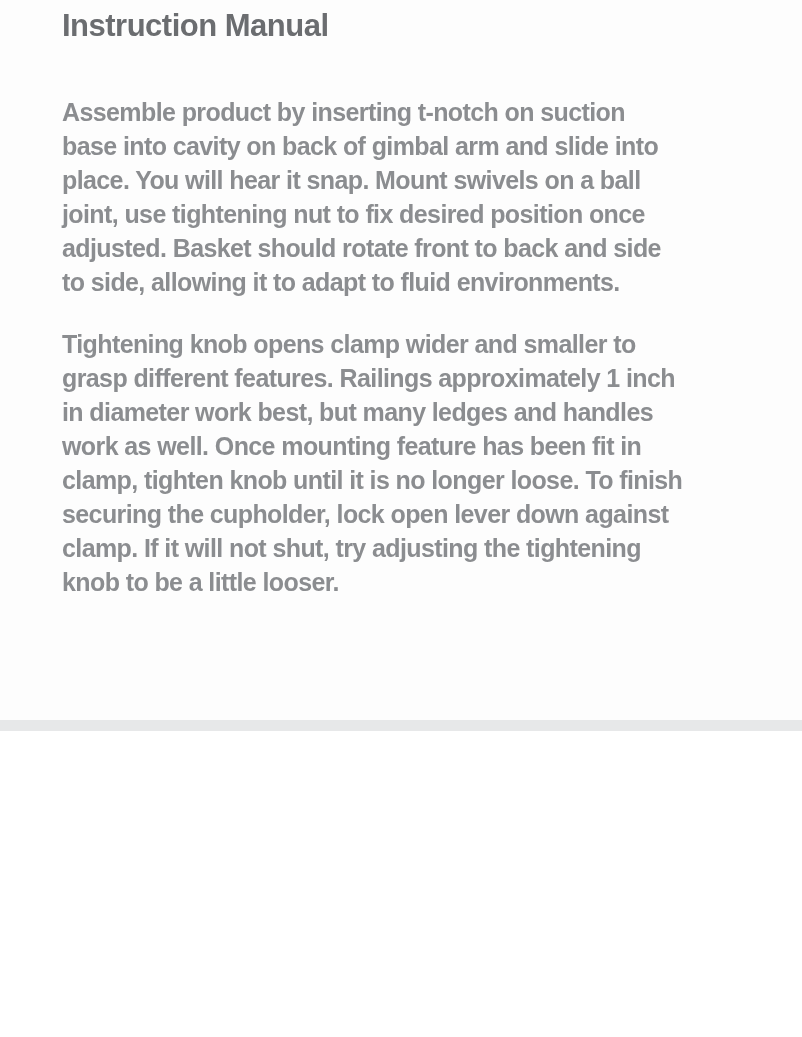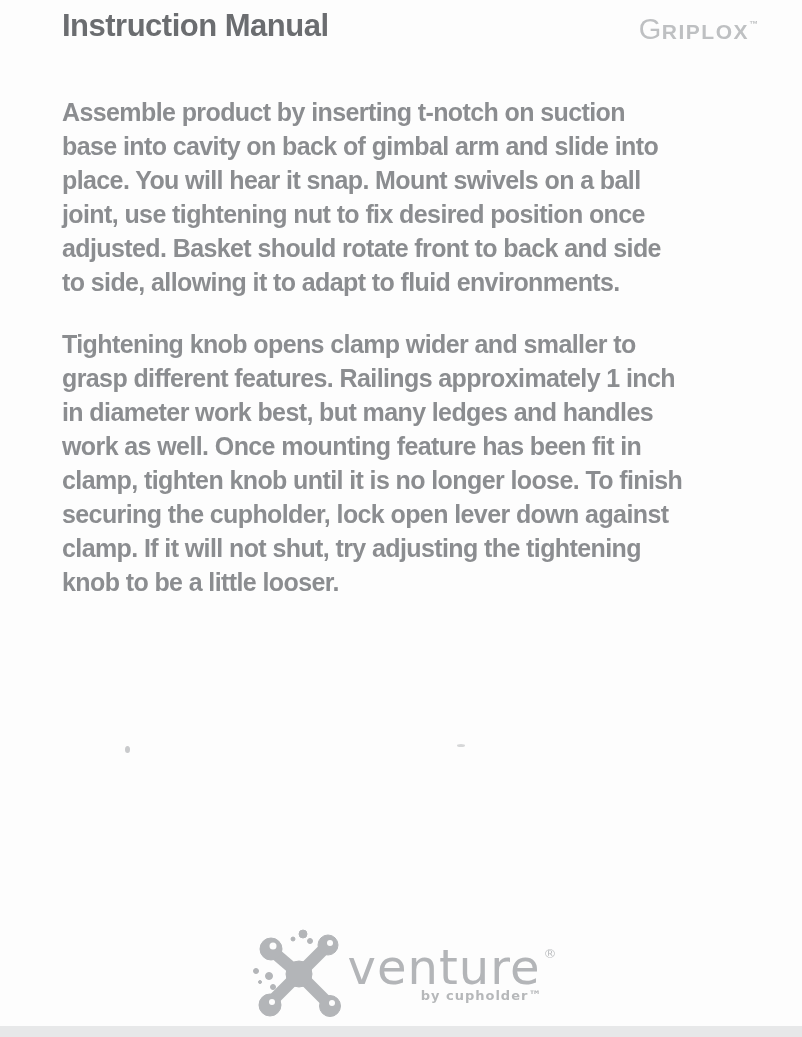--- a/index.html
+++ b/index.html
@@ -1,19 +1,19 @@
 <!DOCTYPE html>
 <html><head>
 <meta charset="utf-8">
 <style>
   html, body { margin: 0; padding: 0; background: #ffffff; }
   .page {
     position: relative;
     width: 802px;
-    height: 1037px;
+    height: 731px;
     background: #fdfdfd;
     overflow: hidden;
     font-family: "Liberation Sans", sans-serif;
   }
   
   .header {
     position: absolute;
     top: 8px; left: 62px; right: 44px;
     display: flex;
     justify-content: space-between;
@@ -113,21 +113,20 @@
     background: #e7e8e9;
   }
 </style>
 </head>
 <body>
 
 <div class="page">
 
   <div class="header">
     <h1 class="title">Instruction Manual</h1>
-    <div class="griplox"><span class="g">G</span><span>RIPLOX</span><span class="tm">™</span></div>
   </div>
 
   <div class="copy">
     <p>Assemble product by inserting t-notch on suction
 base into cavity on back of gimbal arm and slide into
 place. You will hear it snap. Mount swivels on a ball
 joint, use tightening nut to fix desired position once
 adjusted. Basket should rotate front to back and side
 to side, allowing it to adapt to fluid environments.</p>
     <p>Tightening knob opens clamp wider and smaller to

